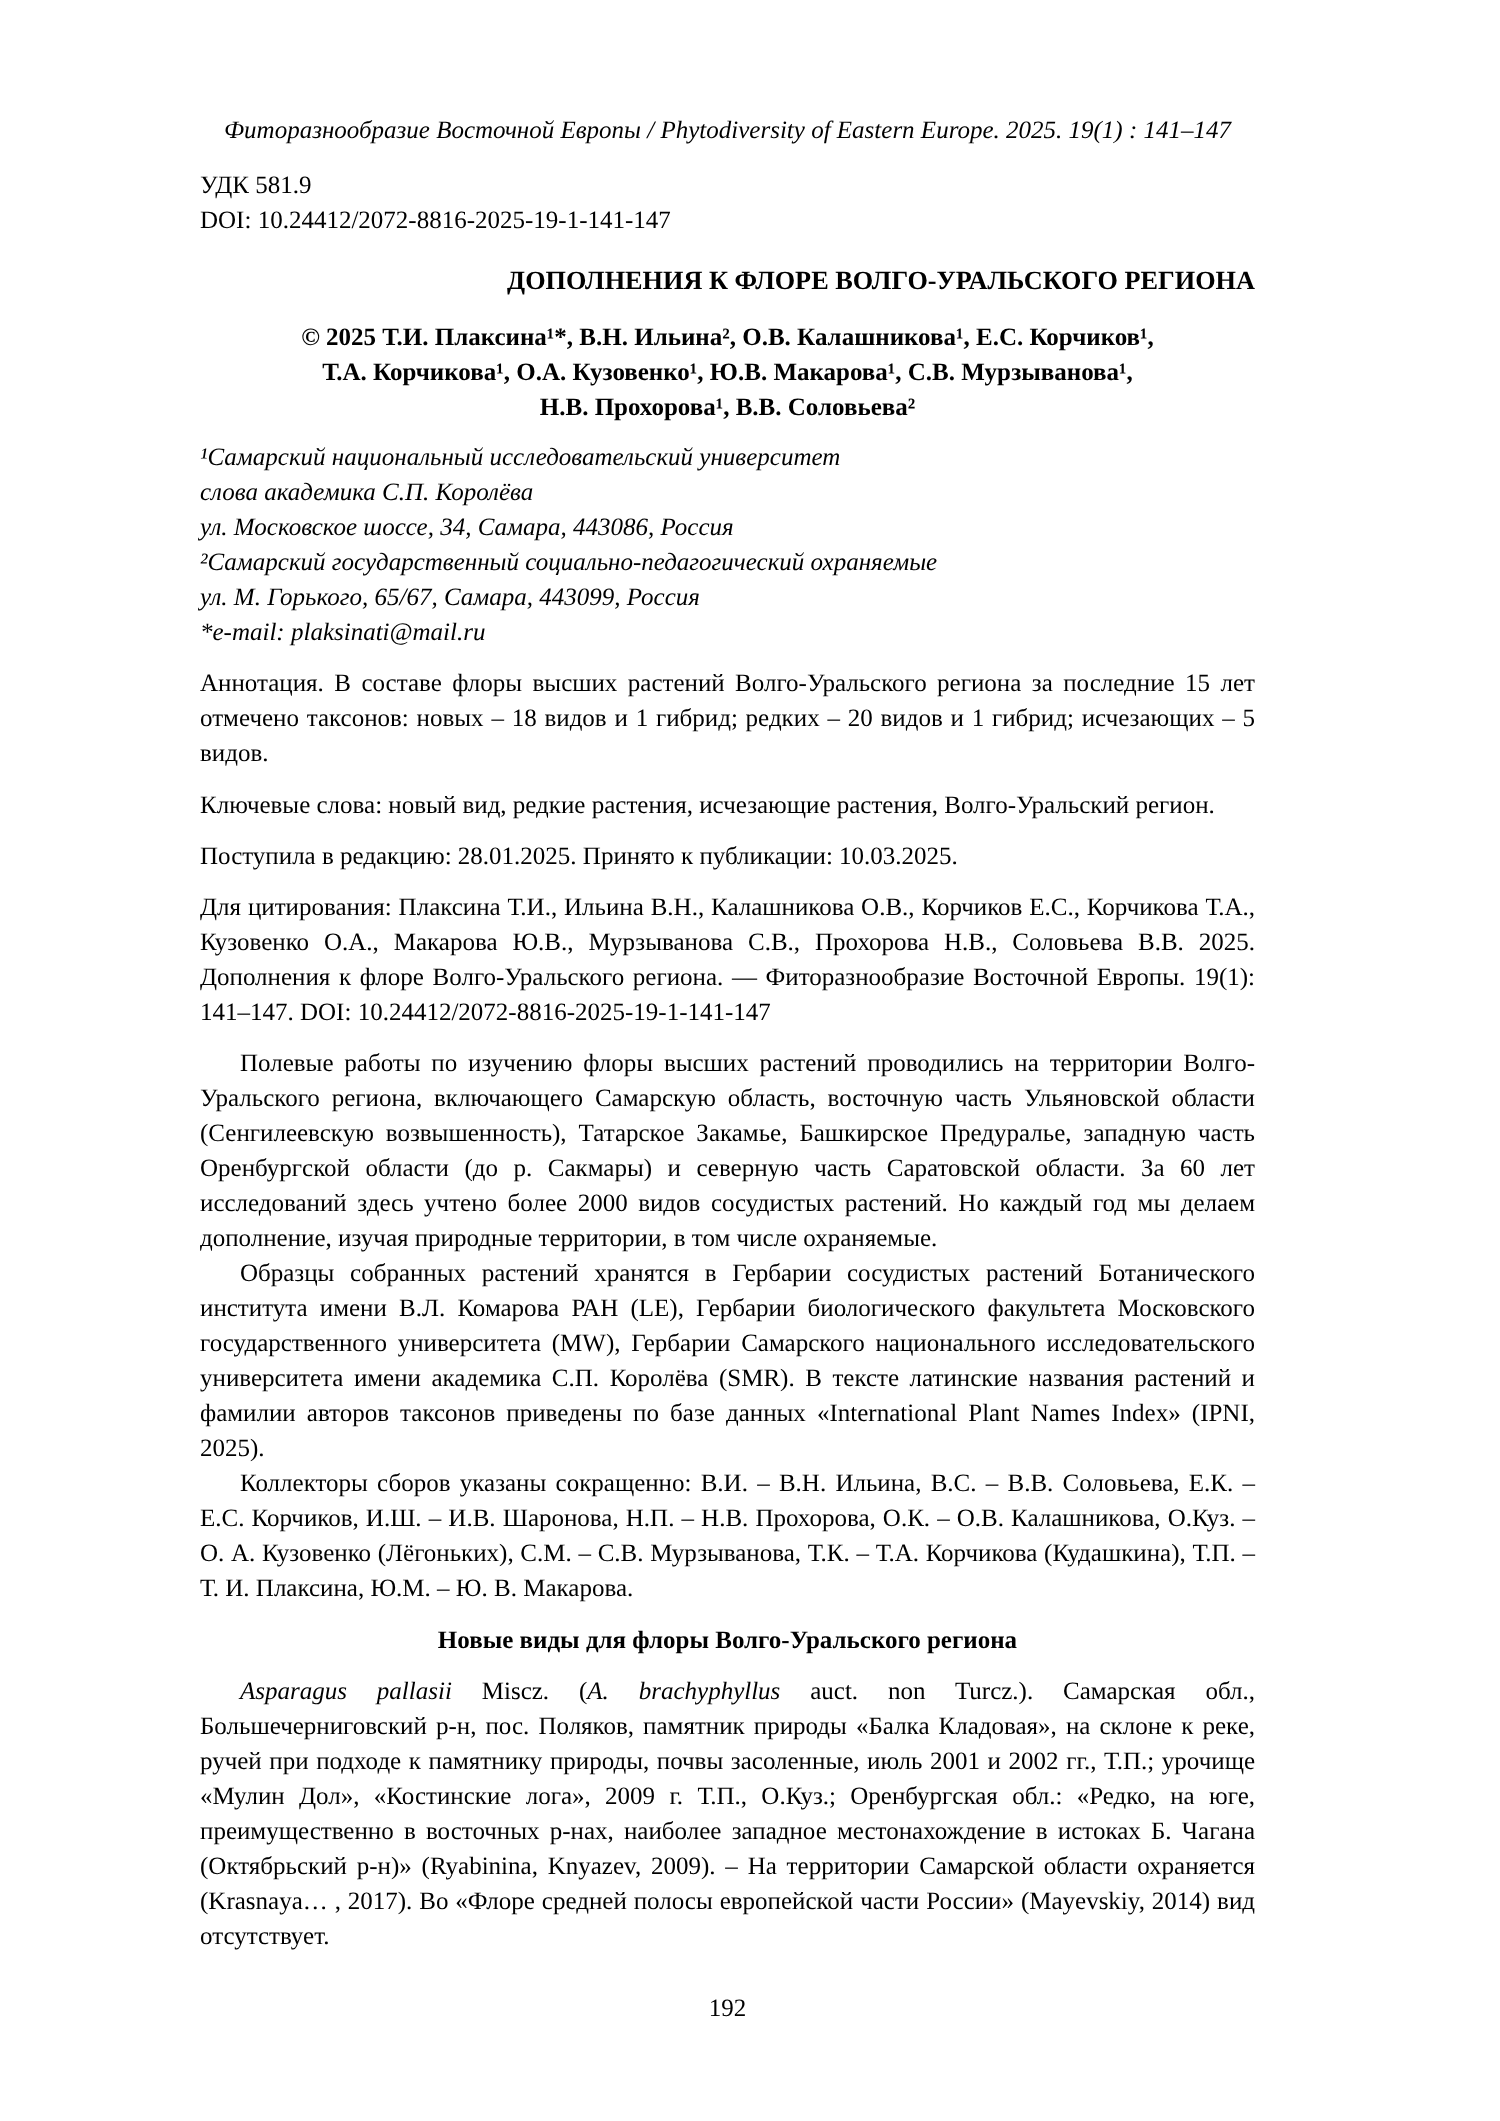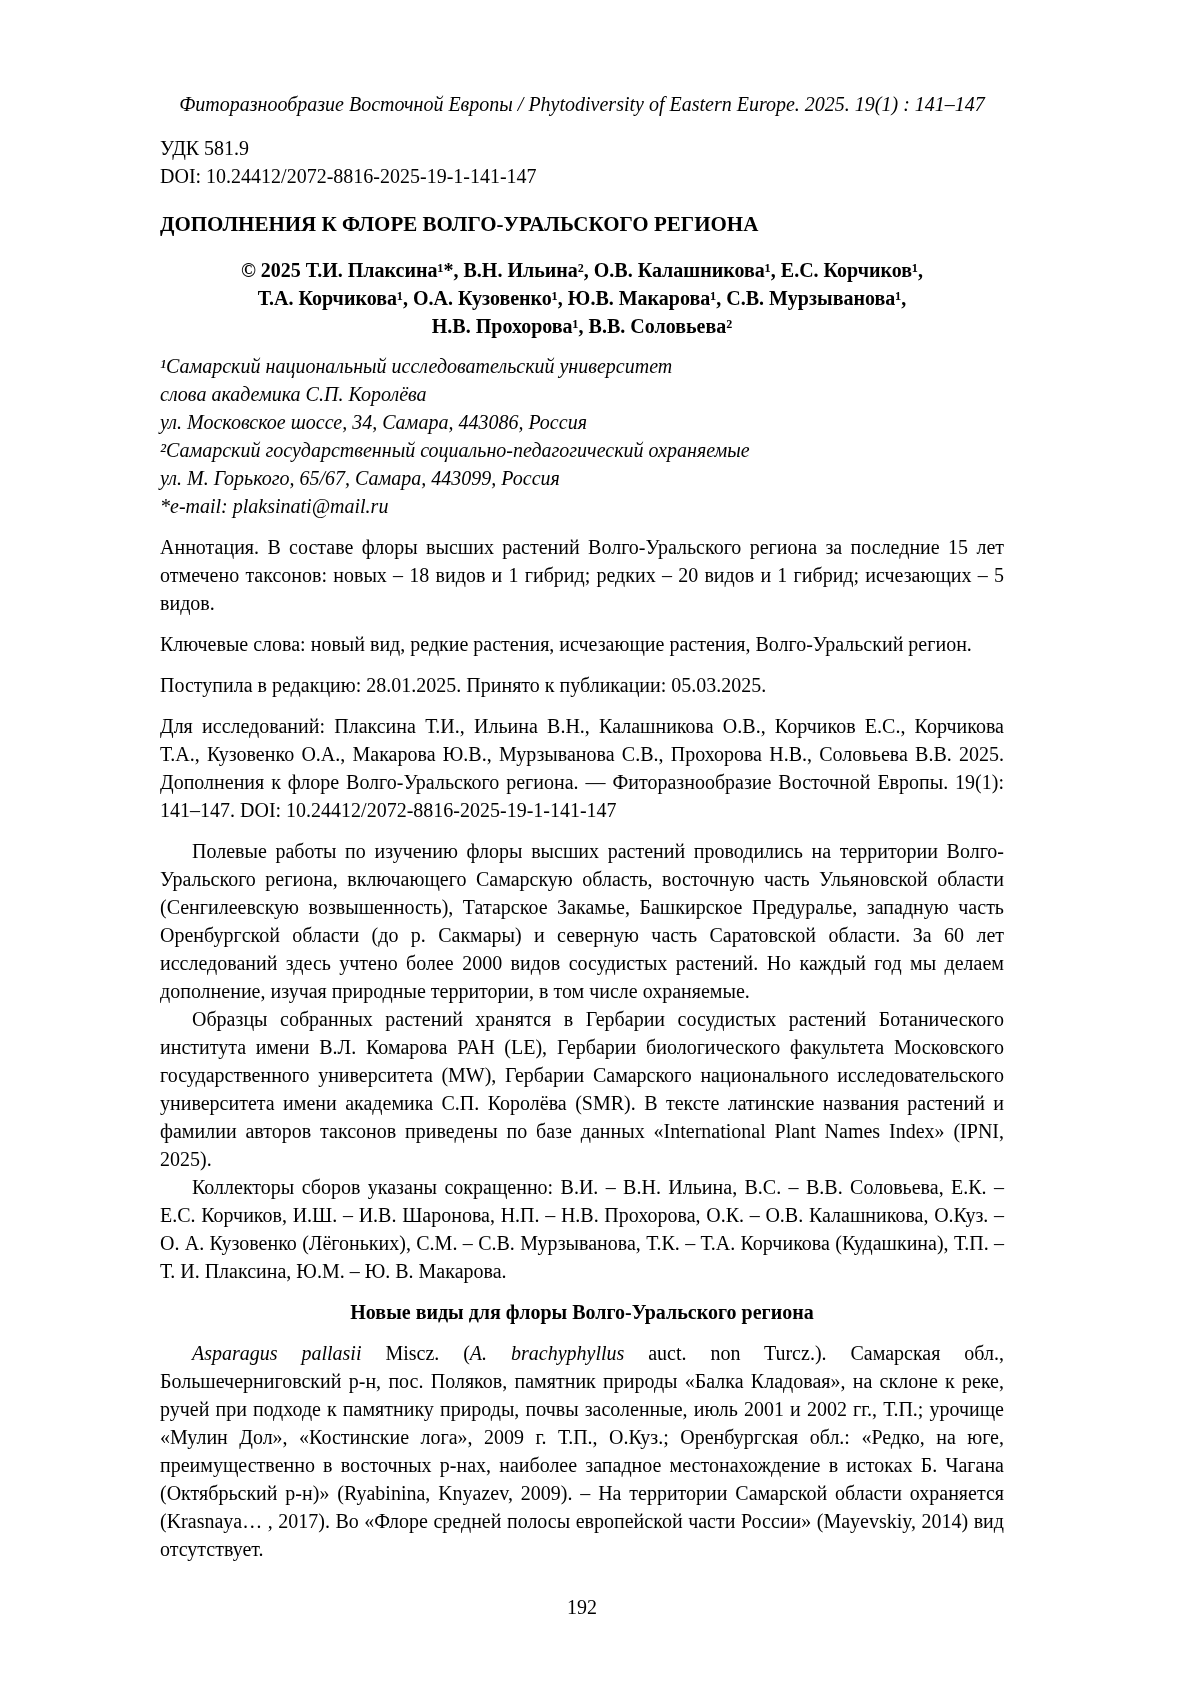--- a/index.html
+++ b/index.html
@@ -15,21 +15,21 @@
   .page { padding: 54px 196px 40px 160px; margin-top: 36px; }
 
   .running-head {
     font-style: italic;
     text-align: center;
     margin-bottom: 16px;
   }
   .meta { text-align: left; }
   .title {
     font-weight: bold;
-    text-align: left;
+    text-align: right;
     font-size: 21px;
     margin-top: 20px;
     margin-bottom: 18px;
   }
   .authors {
     font-weight: bold;
     text-align: center;
   }
   .affiliations {
     font-style: italic;
@@ -84,23 +84,23 @@
     <div>ул. Московское шоссе, 34, Самара, 443086, Россия</div>
     <div>²Самарский государственный социально-педагогический охраняемые</div>
     <div>ул. М. Горького, 65/67, Самара, 443099, Россия</div>
     <div>*e-mail: plaksinati@mail.ru</div>
   </div>
 
   <p class="para"><span class="bold">Аннотация.</span><span> В составе флоры высших растений Волго-Уральского региона за последние 15 лет отмечено таксонов: новых – 18 видов и 1 гибрид; редких – 20 видов и 1 гибрид; исчезающих – 5 видов.</span></p>
 
   <p class="para"><span class="bold">Ключевые слова:</span><span> новый вид, редкие растения, исчезающие растения, Волго-Уральский регион.</span></p>
 
-  <p class="para"><span class="bold">Поступила в редакцию:</span><span> 28.01.2025. </span><span class="bold">Принято к публикации:</span><span> 05.03.2025.</span></p>
+  <p class="para"><span class="bold">Поступила в редакцию:</span><span> 28.01.2025. </span><span class="bold">Принято к публикации:</span><span> 10.03.2025.</span></p>
 
-  <p class="para"><span class="bold">Для исследований:</span><span> Плаксина Т.И., Ильина В.Н., Калашникова О.В., Корчиков Е.С., Корчикова Т.А., Кузовенко О.А., Макарова Ю.В., Мурзыванова С.В., Прохорова Н.В., Соловьева В.В. 2025. Дополнения к флоре Волго-Уральского региона. — Фиторазнообразие Восточной Европы. 19(1): 141–147. DOI: 10.24412/2072-8816-2025-19-1-141-147</span></p>
+  <p class="para"><span class="bold">Для цитирования:</span><span> Плаксина Т.И., Ильина В.Н., Калашникова О.В., Корчиков Е.С., Корчикова Т.А., Кузовенко О.А., Макарова Ю.В., Мурзыванова С.В., Прохорова Н.В., Соловьева В.В. 2025. Дополнения к флоре Волго-Уральского региона. — Фиторазнообразие Восточной Европы. 19(1): 141–147. DOI: 10.24412/2072-8816-2025-19-1-141-147</span></p>
 
   <div class="body-block">
     <p class="body-para">Полевые работы по изучению флоры высших растений проводились на территории Волго-Уральского региона, включающего Самарскую область, восточную часть Ульяновской области (Сенгилеевскую возвышенность), Татарское Закамье, Башкирское Предуралье, западную часть Оренбургской области (до р. Сакмары) и северную часть Саратовской области. За 60 лет исследований здесь учтено более 2000 видов сосудистых растений. Но каждый год мы делаем дополнение, изучая природные территории, в том числе охраняемые.</p>
     <p class="body-para">Образцы собранных растений хранятся в Гербарии сосудистых растений Ботанического института имени В.Л. Комарова РАН (LE), Гербарии биологического факультета Московского государственного университета (MW), Гербарии Самарского национального исследовательского университета имени академика С.П. Королёва (SMR). В тексте латинские названия растений и фамилии авторов таксонов приведены по базе данных «International Plant Names Index» (IPNI, 2025).</p>
     <p class="body-para">Коллекторы сборов указаны сокращенно: В.И. – В.Н. Ильина, В.С. – В.В. Соловьева, Е.К. – Е.С. Корчиков, И.Ш. – И.В. Шаронова, Н.П. – Н.В. Прохорова, О.К. – О.В. Калашникова, О.Куз. – О. А. Кузовенко (Лёгоньких), С.М. – С.В. Мурзыванова, Т.К. – Т.А. Корчикова (Кудашкина), Т.П. – Т. И. Плаксина, Ю.М. – Ю. В. Макарова.</p>
   </div>
 
   <div class="section-heading">Новые виды для флоры Волго-Уральского региона</div>
 
   <p class="body-para species"><span class="italic">Asparagus pallasii</span><span> Miscz. (</span><span class="italic">A. brachyphyllus</span><span> auct. non Turcz.). Самарская обл., Большечерниговский р-н, пос. Поляков, памятник природы «Балка Кладовая», на склоне к реке, ручей при подходе к памятнику природы, почвы засоленные, июль 2001 и 2002 гг., Т.П.; урочище «Мулин Дол», «Костинские лога», 2009 г. Т.П., О.Куз.; Оренбургская обл.: «Редко, на юге, преимущественно в восточных р-нах, наиболее западное местонахождение в истоках Б. Чагана (Октябрьский р-н)» (Ryabinina, Knyazev, 2009). – На территории Самарской области охраняется (Krasnaya… , 2017). Во «Флоре средней полосы европейской части России» (Mayevskiy, 2014) вид отсутствует.</span></p>

